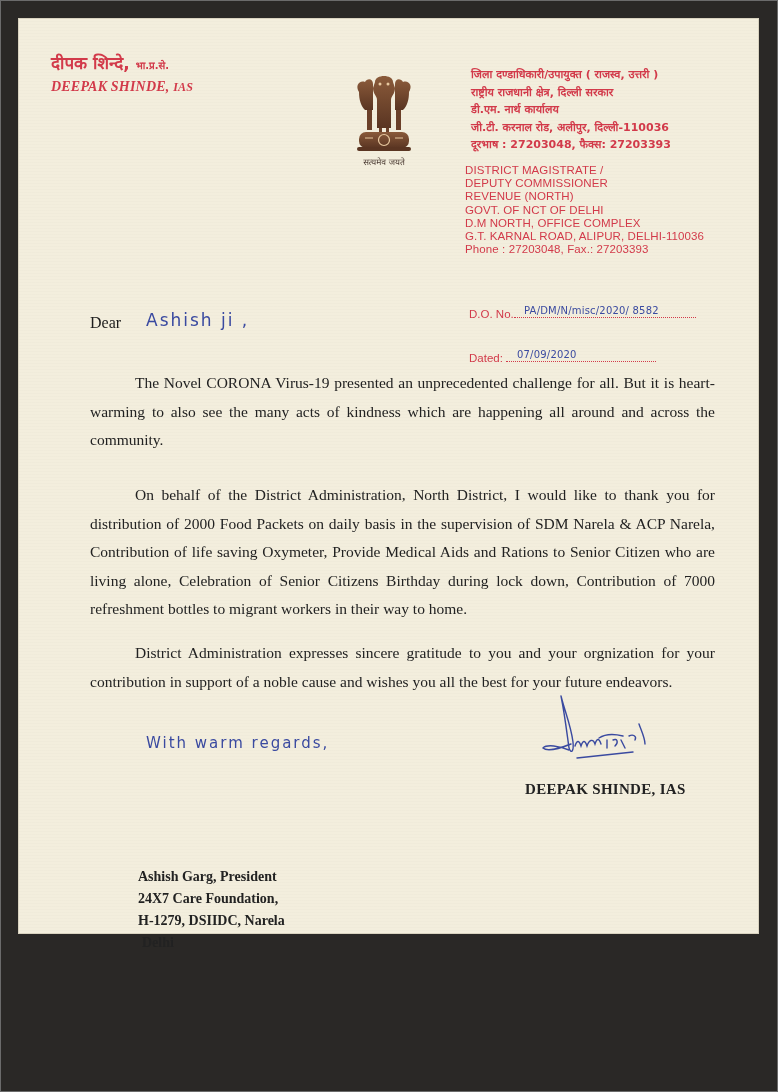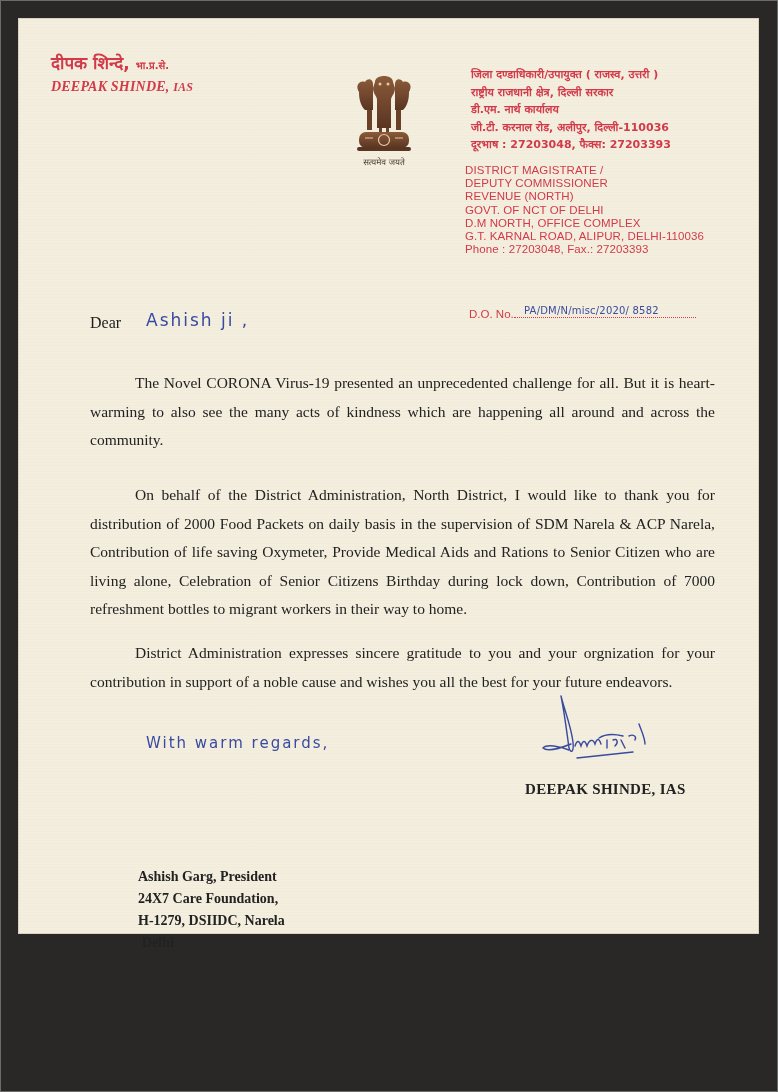--- a/index.html
+++ b/index.html
@@ -118,20 +118,24 @@
     <div>D.M NORTH, OFFICE COMPLEX</div>
     <div>G.T. KARNAL ROAD, ALIPUR, DELHI-110036</div>
     <div>Phone : 27203048, Fax.: 27203393</div>
   </div>
 
   <div class="abs red ref">
     <div class="row">
       <span>D.O. No.</span><span class="dots" style="width:182px;"></span>
       <span class="hand" style="left:55px;">PA/DM/N/misc/2020/ 8582</span>
     </div>
+    <div class="row">
+      <span>Dated:</span> <span class="dots" style="width:150px;"></span>
+      <span class="hand" style="left:48px;">07/09/2020</span>
+    </div>
   </div>
 
   <div class="abs dear">Dear</div>
   <div class="abs hand dear-name">Ashish ji ,</div>
 
   <div class="abs body-text p1">
     <p>The Novel CORONA Virus-19 presented an unprecedented challenge for all. But it is heart-warming to also see the many acts of kindness which are happening all around and across the community.</p>
   </div>
   <div class="abs body-text p2">
     <p>On behalf of the District Administration, North District, I would like to thank you for distribution of 2000 Food Packets on daily basis in the supervision of SDM Narela &amp; ACP Narela, Contribution of life saving Oxymeter, Provide Medical Aids and Rations to Senior Citizen who are living alone, Celebration of Senior Citizens Birthday during lock down, Contribution of 7000 refreshment bottles to migrant workers in their way to home.</p>

